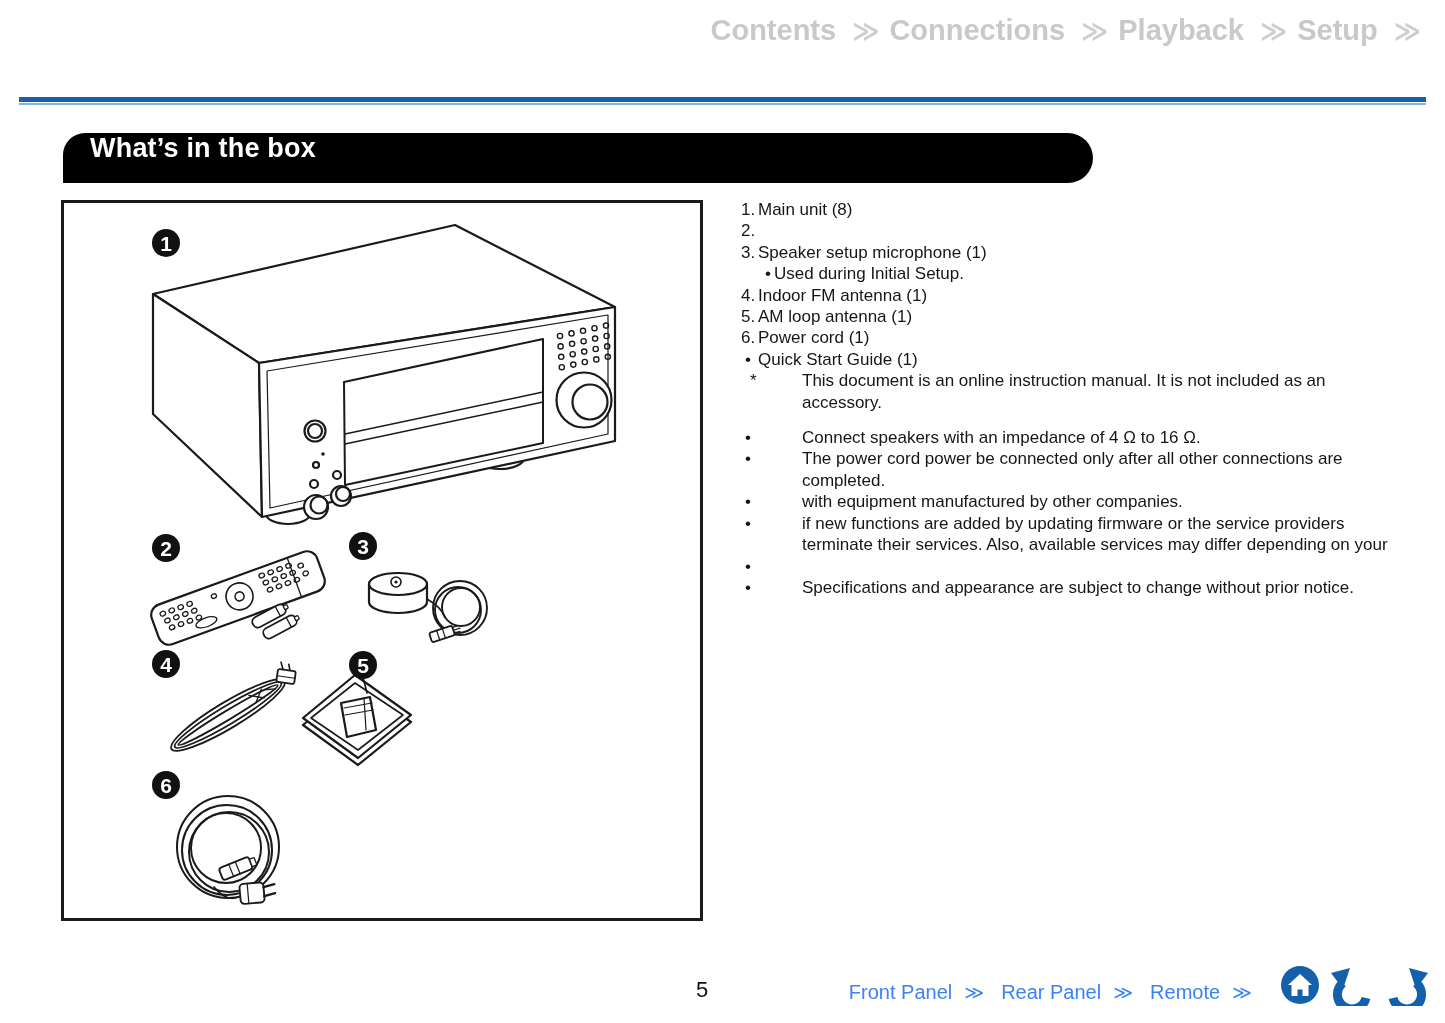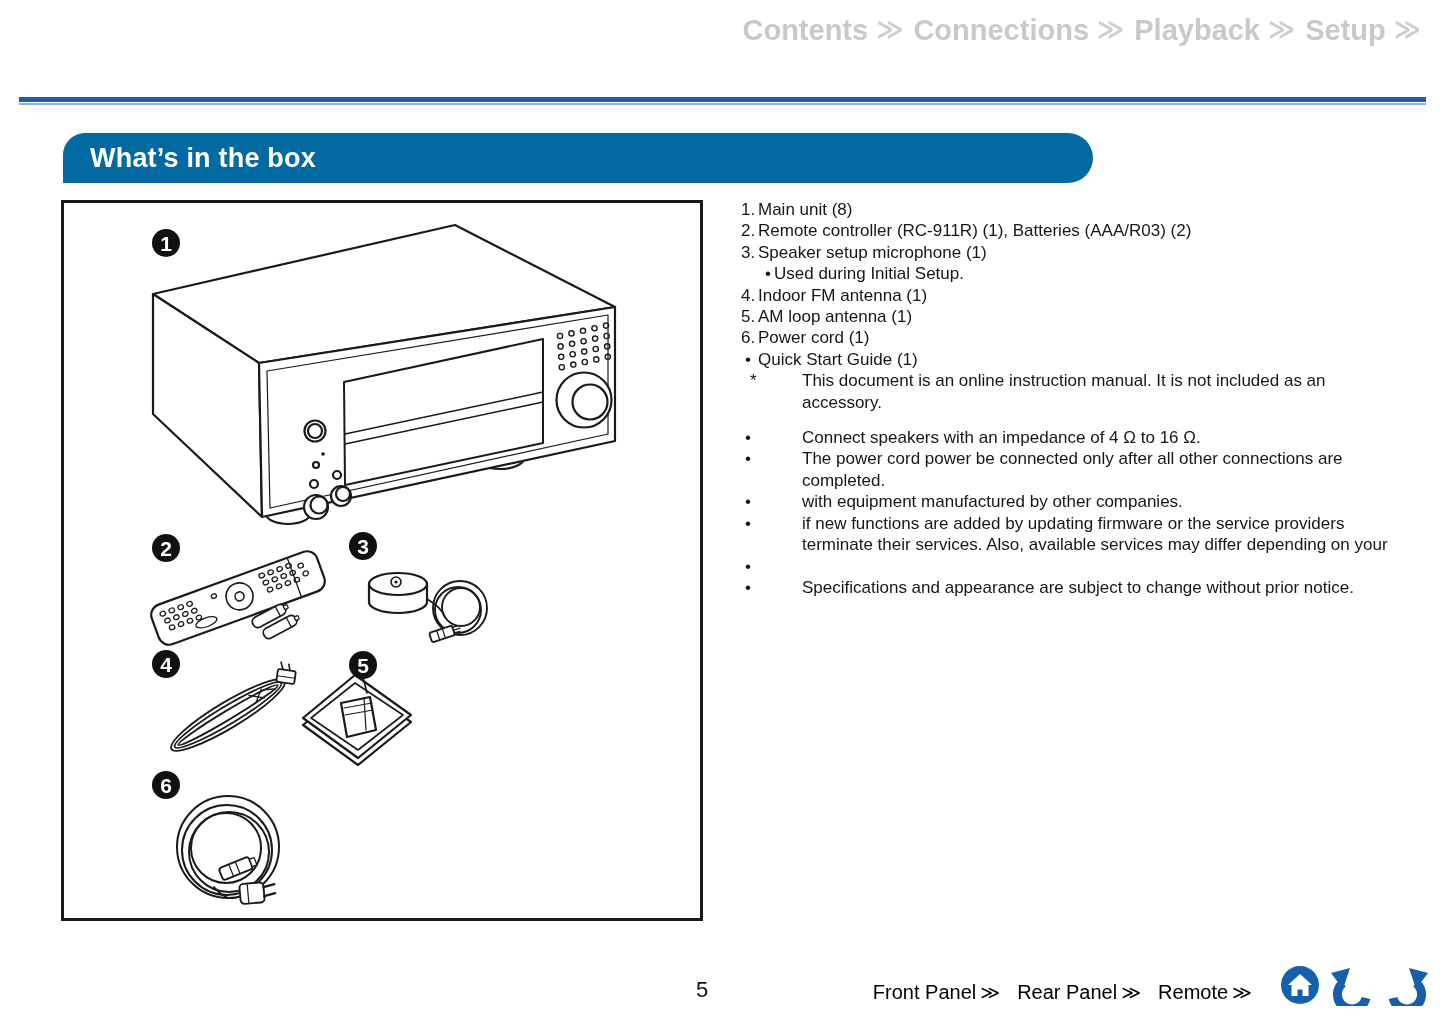--- a/index.html
+++ b/index.html
@@ -6,31 +6,31 @@
   body{
     width:1445px;height:1023px;position:relative;background:#ffffff;
     font-family:"Liberation Sans","DejaVu Sans",sans-serif;color:#1c1c1c;
     overflow:hidden;
   }
   
   .topnav{
     position:absolute;top:14px;right:24px;display:flex;align-items:baseline;gap:10px;
     font-size:29px;font-weight:bold;color:#c8c9cb;white-space:nowrap;
   }
-  .topnav a{display:flex;align-items:flex-start;gap:8px;text-decoration:none;color:#c8c9cb;cursor:pointer;}
+  .topnav a{display:flex;align-items:flex-end;gap:16px;text-decoration:none;color:#c8c9cb;cursor:pointer;}
   .nav-chev{font-size:26px;font-weight:bold;color:#cdced0;}
   
   .rule{position:absolute;left:19px;top:97px;width:1407px;}
   .rule .dark{height:5px;background:#1c5ea9;}
   .rule .light{height:2px;background:#85b3e0;margin-top:1px;}
   
   .banner{
     position:absolute;left:63px;top:133px;width:1030px;height:50px;
-    background:#0369a1;border-radius:22px 25px 25px 0;
-    display:flex;align-items:center;
+    background:#000000;border-radius:22px 25px 25px 0;
+    display:flex;
   }
   .banner .title{color:#ffffff;font-size:27px;font-weight:bold;padding-left:27px;letter-spacing:.2px;}
   
   .figbox{
     position:absolute;left:61px;top:200px;width:642px;height:721px;
     border:3px solid #1a1a1a;box-sizing:border-box;background:#fff;
   }
   .figbox svg{position:absolute;left:0;top:0;}
   
   .rcol{position:absolute;left:740px;top:199px;width:648px;font-size:17px;line-height:21.4px;color:#161616;}
@@ -43,21 +43,21 @@
   .row.star .m{padding-left:10px;}
   .row .t.wrap{white-space:normal;}
   .t-line{white-space:nowrap;margin-left:44px;}
   .notes{margin-top:14px;}
   
   .pagenum{position:absolute;left:684px;top:977px;width:36px;text-align:center;font-size:22px;color:#111;}
   .footlinks{
     position:absolute;top:981px;right:193px;display:flex;gap:17px;align-items:baseline;
     font-size:20px;color:#c6c7c9;white-space:nowrap;
   }
-  .footlinks a{color:#000000;text-decoration:none;display:flex;gap:4px;align-items:center;cursor:pointer;}
+  .footlinks a{color:#3b82f6;text-decoration:none;display:flex;gap:12px;align-items:center;cursor:pointer;}
   .foot-chev{font-size:19px;}
   .footicons{position:absolute;top:964px;left:1280px;display:flex;gap:9px;align-items:center;}
   .footicons .ic{cursor:pointer;}
 </style>
 </head>
 <body>
 
 <div class="topnav">
   <a>
       <span>Contents</span>
@@ -282,21 +282,20 @@
 </svg>
 </div>
 
 <div class="rcol">
   <div class="row">
       <span class="m">1.</span>
       <span class="t">Main unit (8)</span>
     </div>
   <div class="row">
       <span class="m">2.</span>
-      <span class="t">Remote controller (RC-911R) (1), Batteries (AAA/R03) (2)</span>
     </div>
   <div class="row">
       <span class="m">3.</span>
       <span class="t">Speaker setup microphone (1)</span>
     </div>
   <div class="row sub">
       <span class="m">•</span>
       <span class="t">Used during Initial Setup.</span>
     </div>
   <div class="row">

